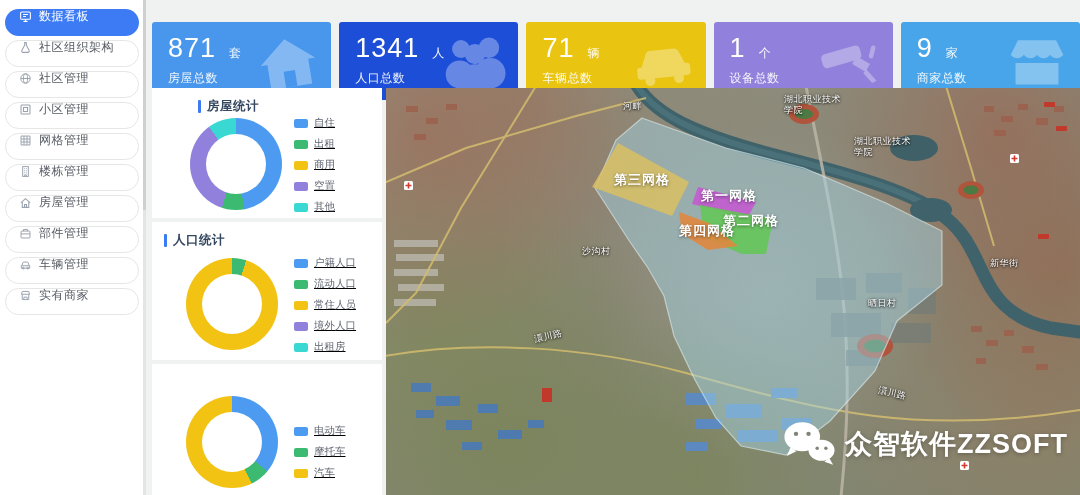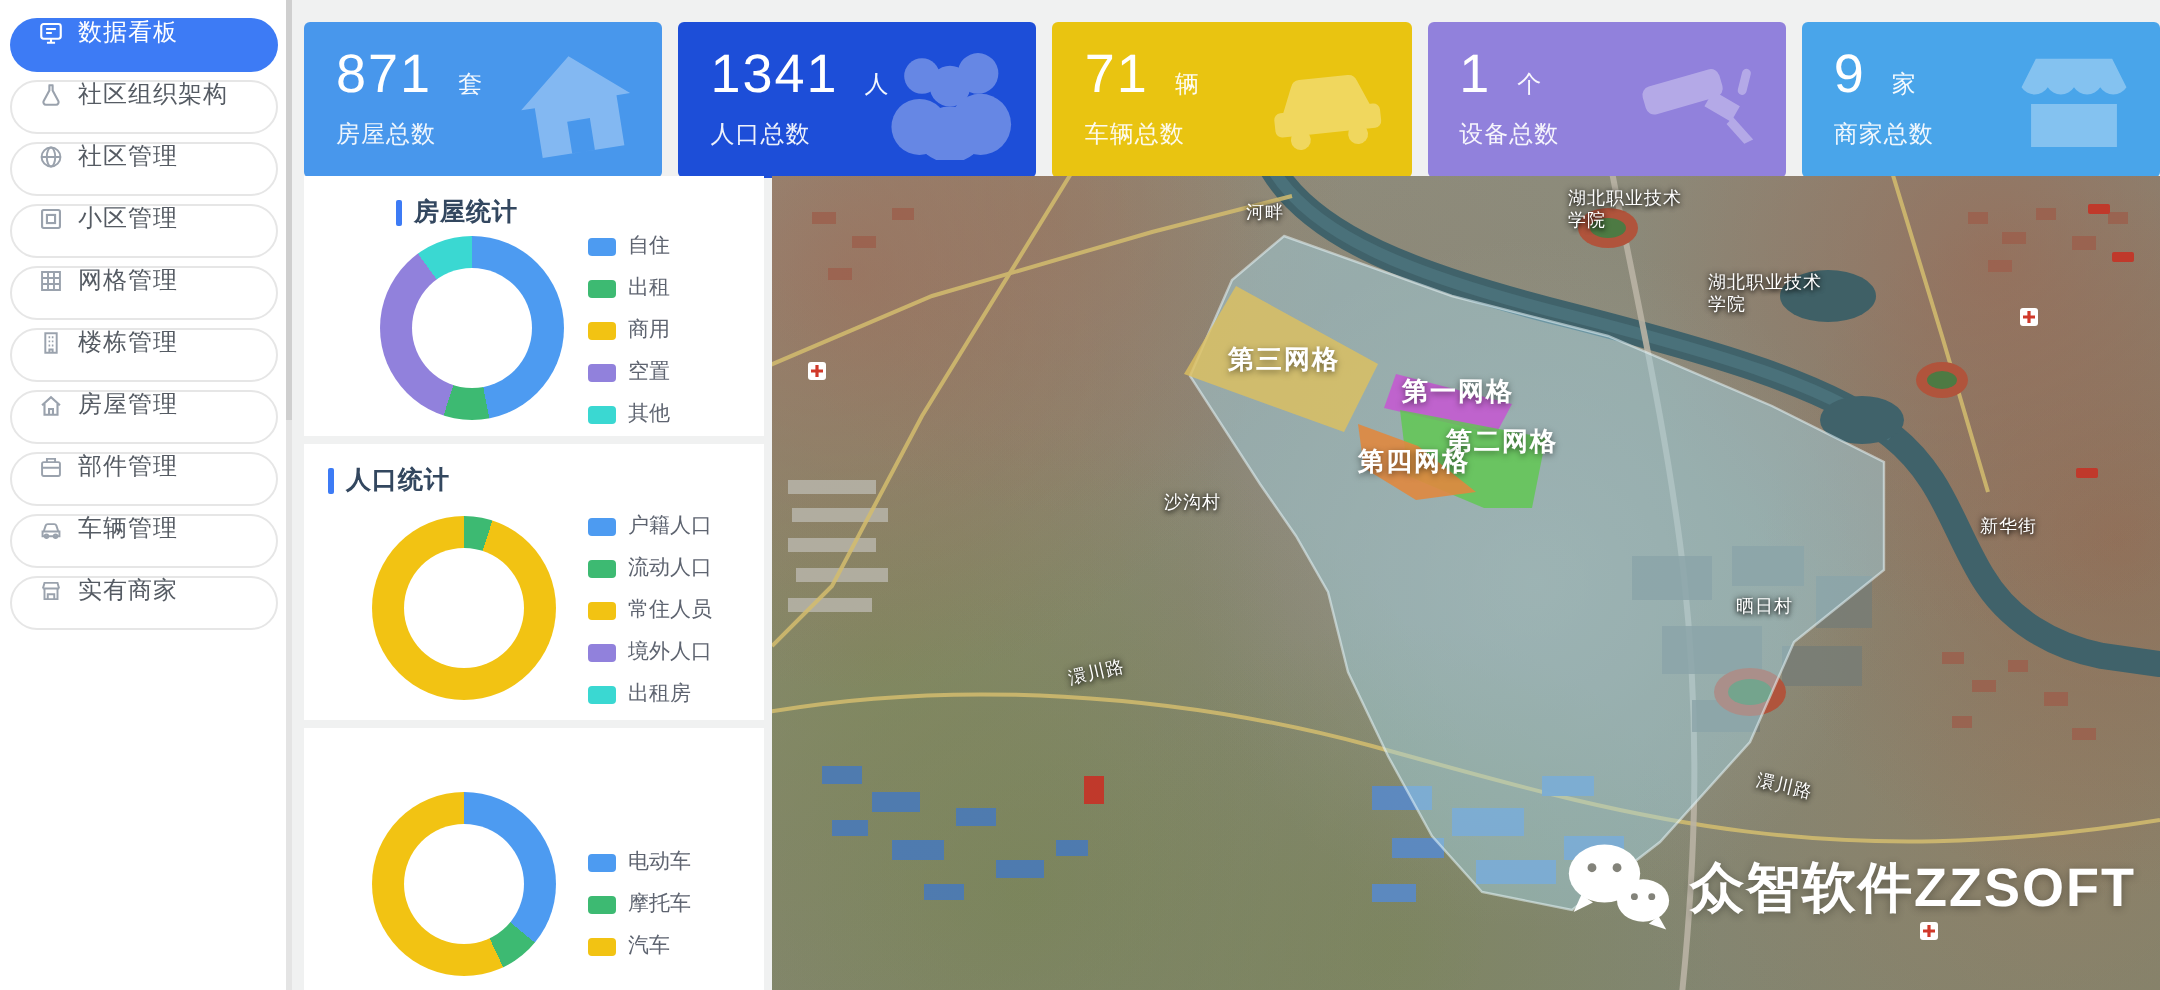--- a/index.html
+++ b/index.html
@@ -17,21 +17,21 @@
     height:27px;margin:0 7px 4px 5px;border:1px solid #e6e6e6;border-radius:15px;
     display:flex;align-items:center;gap:7px;padding:0 10px 12px 13px;box-sizing:border-box;
     background:#fff;color:#555b63;cursor:pointer;
   }
   .pill .picon{width:13px;height:13px;display:inline-flex;color:#9aa2ad;flex:none;}
   .pill .picon svg{width:13px;height:13px;}
   .pill .plabel{font-size:12px;white-space:nowrap;letter-spacing:.5px;}
   .pill.active{border-color:transparent;color:#fff;}
   .pill.active .picon{color:#fff;}
   
-  .cards{position:absolute;left:152px;top:11px;right:0;height:78px;display:flex;gap:8px;}
+  .cards{position:absolute;left:152px;top:22px;right:0;height:78px;display:flex;gap:8px;}
   .card{flex:1;border-radius:3px;position:relative;color:#fff;padding:11px 0 0 16px;box-sizing:border-box;overflow:hidden;}
   .card .cv{display:flex;align-items:baseline;}
   .card .num{font-size:27px;letter-spacing:1px;}
   .card .unit{font-size:12px;margin-left:13px;opacity:.95;}
   .card .clabel{font-size:12px;margin-top:6px;opacity:.92;letter-spacing:.5px;}
   .card .bigicon{position:absolute;right:12px;top:13px;width:62px;height:56px;opacity:.32;}
   .card .bigicon svg{width:100%;height:100%;fill:#fff;}
   
   .charts{position:absolute;left:152px;top:88px;width:230px;bottom:0;display:flex;flex-direction:column;gap:4px;}
   .chart-card{background:#fff;position:relative;}
@@ -41,21 +41,21 @@
   .chart-title{font-size:12.5px;font-weight:bold;color:#33475f;letter-spacing:.5px;}
   .donut{position:absolute;width:92px;height:92px;border-radius:50%;}
   .donut::after{content:"";position:absolute;inset:16px;background:#fff;border-radius:50%;}
   .cc1 .donut{left:38px;top:30px;}
   .cc2 .donut{left:34px;top:36px;}
   .cc3 .donut{left:34px;top:32px;}
   .legend{position:absolute;left:142px;display:flex;flex-direction:column;gap:7px;transform:translateY(-50%);}
   .cc1 .legend{top:77px;}
   .cc2 .legend{top:83px;}
   .cc3 .legend{top:88px;}
-  .legend-row{display:flex;align-items:center;gap:6px;cursor:pointer;}
+  .legend-row{display:flex;align-items:center;gap:6px;cursor:pointer;text-decoration:underline;}
   .swatch{width:14px;height:9px;border-radius:2px;flex:none;}
   .legend-label{font-size:10.5px;color:#5e6470;white-space:nowrap;}
   
   .map{
     position:absolute;left:386px;top:88px;right:0;bottom:0;overflow:hidden;cursor:grab;
     background:
       radial-gradient(circle at 6% 12%, rgba(158,105,84,.60), transparent 28%),
       radial-gradient(circle at 20% 5%, rgba(150,120,95,.50), transparent 22%),
       radial-gradient(circle at 88% 10%, rgba(158,98,76,.55), transparent 26%),
       radial-gradient(circle at 97% 45%, rgba(150,95,70,.50), transparent 25%),

